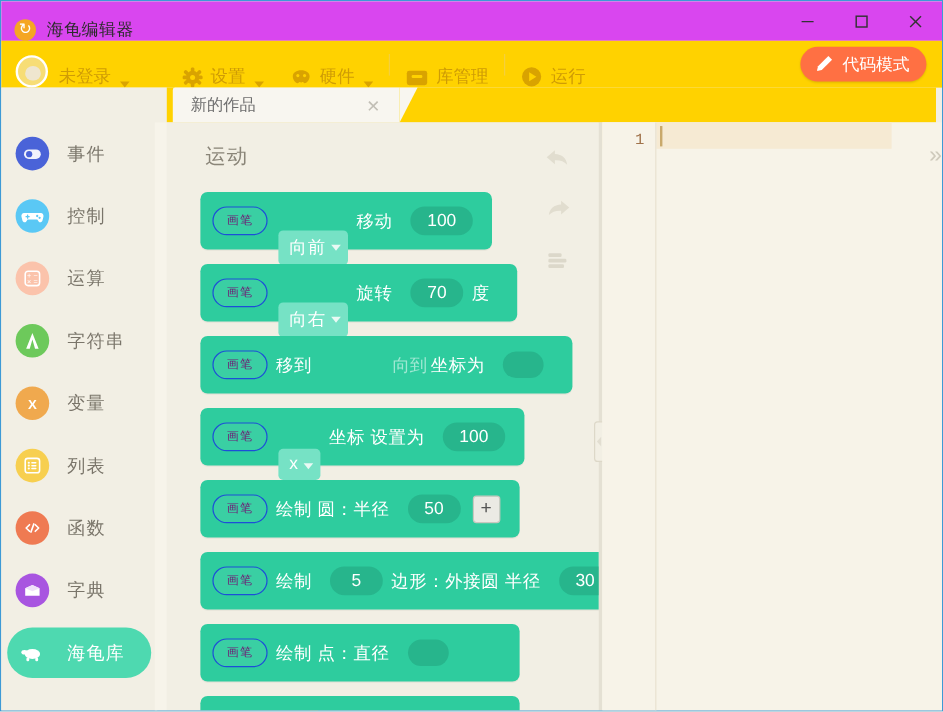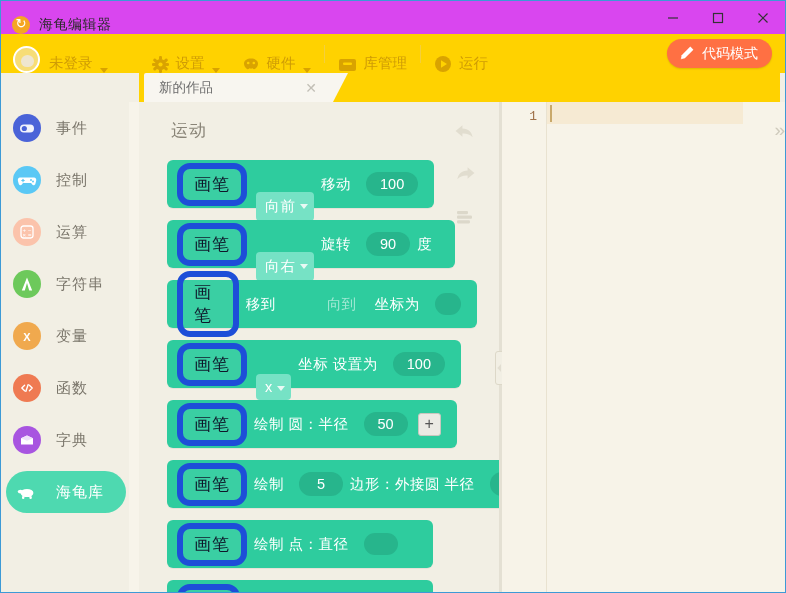--- a/index.html
+++ b/index.html
@@ -171,22 +171,22 @@
     border-radius: 6px;
     height: 48px;
     margin-bottom: 12px;
     display: flex; align-items: center;
     padding: 0 16px 0 10px;
     width: max-content;
     min-width: 180px;
     box-shadow: 0 1px 0 rgba(0,0,0,.05);
   }
   .blk-name {
-    border: 6px solid #1d4ed8; border-radius: 13px;
-    padding: 4px 11px; color: #0f172a; font-size: 17px;
+    border: 1px solid #1d4ed8; border-radius: 13px;
+    padding: 4px 11px; color: #701a75; font-size: 10px;
     background: rgba(255,255,255,.06);
     letter-spacing: 1px;
   }
   .blk-txt { color: #fff; font-size: 14.5px; margin: 0 7px; letter-spacing: .5px; white-space: nowrap; }
   .blk-dd {
     background: #76e2c5; border-radius: 4px; color: #fff;
     font-size: 14.5px; padding: 5px 18px 5px 9px; margin-left: 9px;
     position: relative; letter-spacing: 1px; margin-top: 45px;
   }
   .blk-dd::after {
@@ -424,20 +424,36 @@
 
     <div class="cat">
       <span class="cat-ico" style="background:#f0a94e">
         <svg width="20" height="20" viewBox="0 0 20 20">
             <text x="10" y="14.6" font-size="11" font-weight="bold" fill="#fff" text-anchor="middle" font-family="sans-serif">X</text>
           </svg>
       </span>
       <span class="cat-label">变量</span>
     </div>
 
+    <div class="cat">
+      <span class="cat-ico" style="background:#f7cf4f">
+        <svg width="20" height="20" viewBox="0 0 20 20">
+            <rect x="4" y="4" width="12" height="12" rx="2.2" fill="none" stroke="#fff" stroke-width="1.3"></rect>
+            <g fill="#fff">
+              <circle cx="7" cy="7.6" r=".9"></circle>
+              <circle cx="7" cy="10" r=".9"></circle>
+              <circle cx="7" cy="12.4" r=".9"></circle>
+              <rect x="9" y="7" width="4.4" height="1.3" rx=".6"></rect>
+              <rect x="9" y="9.4" width="4.4" height="1.3" rx=".6"></rect>
+              <rect x="9" y="11.8" width="4.4" height="1.3" rx=".6"></rect>
+            </g>
+          </svg>
+      </span>
+      <span class="cat-label">列表</span>
+    </div>
 
     <div class="cat">
       <span class="cat-ico" style="background:#ef7a52">
         <svg width="20" height="20" viewBox="0 0 20 20">
             <g stroke="#fff" stroke-width="1.4" fill="none" stroke-linecap="round" stroke-linejoin="round">
               <polyline points="7.6,7.3 4.8,10 7.6,12.7"></polyline>
               <polyline points="12.4,7.3 15.2,10 12.4,12.7"></polyline>
               <line x1="11.2" y1="6.6" x2="8.8" y2="13.4"></line>
             </g>
           </svg>
@@ -504,21 +520,21 @@
         <span class="blk-name">画笔</span>
         <span class="blk-dd">向前</span>
         <span class="blk-txt">移动</span>
         <span class="blk-num">100</span>
       </div>
 
       <div class="block">
         <span class="blk-name">画笔</span>
         <span class="blk-dd">向右</span>
         <span class="blk-txt">旋转</span>
-        <span class="blk-num">90</span>
+        <span class="blk-num">70</span>
         <span class="blk-txt">度</span>
       </div>
 
       <div class="block" style="width:310px">
         <span class="blk-name">画笔</span>
         <span class="blk-txt">移到</span>
         <span class="ghost" style="left:160px; top:15px;">向到</span>
         <span class="blk-txt" style="margin-left:92px">坐标为</span>
         <span class="blk-slot"></span>
       </div>

